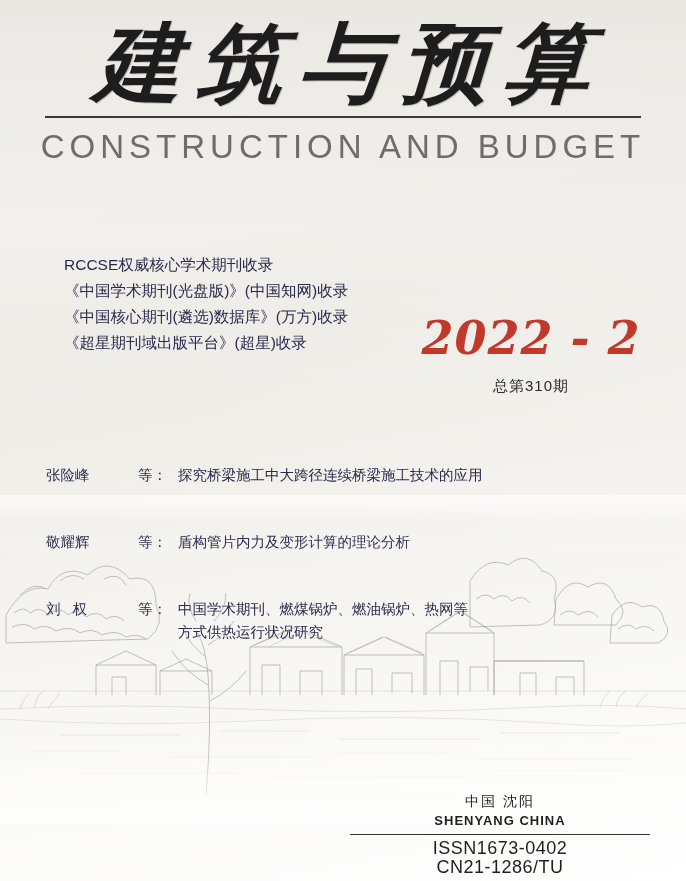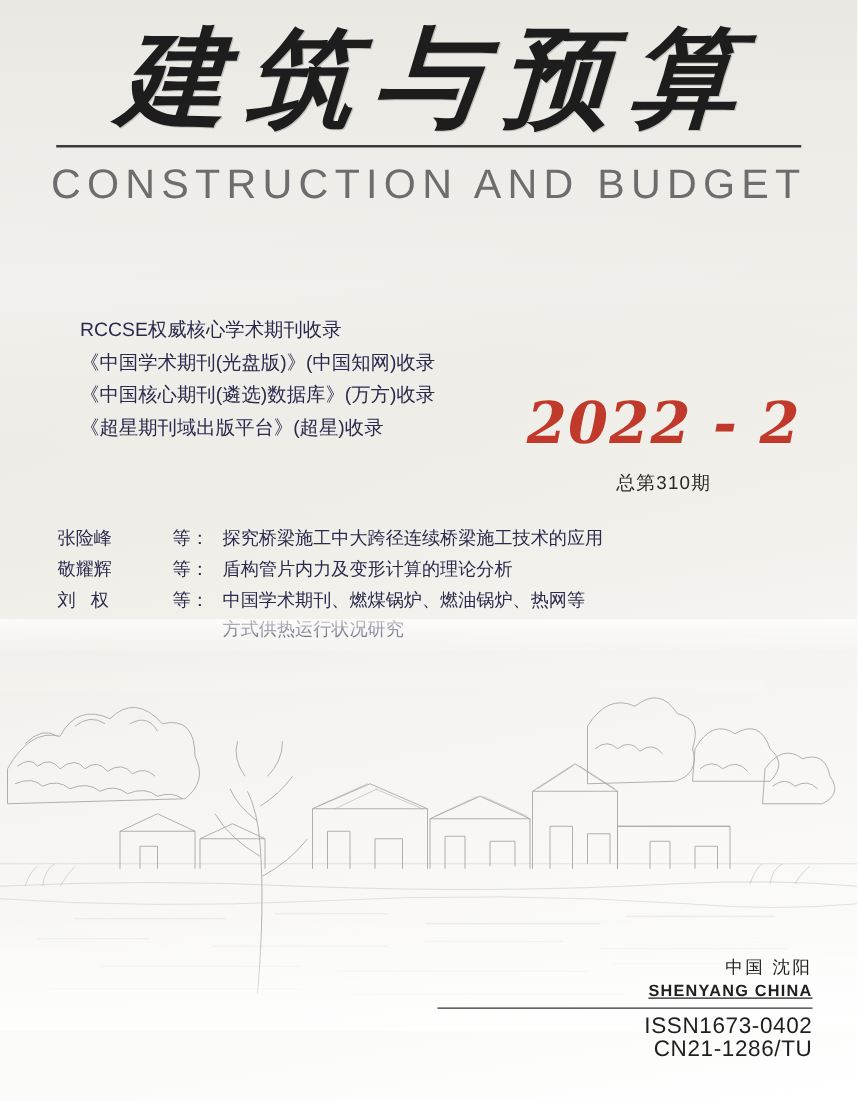--- a/index.html
+++ b/index.html
@@ -98,20 +98,21 @@
     top: 420px;
     width: 560px;
   }
   .article-row {
     display: flex;
     align-items: flex-start;
     font-size: 14.5px;
     line-height: 23px;
     color: #2a2a4d;
     margin-bottom: 2px;
+    margin-top: 44px;
   }
   .art-author {
     width: 92px;
     flex: 0 0 92px;
     letter-spacing: 0px;
     white-space: pre;
   }
   .art-sep {
     width: 40px;
     flex: 0 0 40px;
@@ -127,36 +128,35 @@
     top: 495px;
     height: 330px;
     overflow: hidden;
     opacity: 0.85;
   }
   .illustration svg { display: block; }
   
   .footer {
     position: absolute;
     right: 36px;
-    bottom: 32px;
-    text-align: right;
+    bottom: 4px;
+    text-align: center;
     width: 300px;
   }
   .foot-cn {
     font-size: 14px;
     color: #1f1f1f;
     letter-spacing: 2px;
   }
   .foot-en {
     font-size: 13px;
     font-weight: 700;
     color: #1f1f1f;
     letter-spacing: 1px;
     margin-top: 2px;
-    text-decoration: underline;
   }
   .foot-rule {
     border-top: 1px solid #333;
     margin: 6px 0 4px 0;
   }
   .foot-issn {
     font-size: 18px;
     color: #1f1f1f;
     letter-spacing: 0.5px;
     line-height: 19px;

